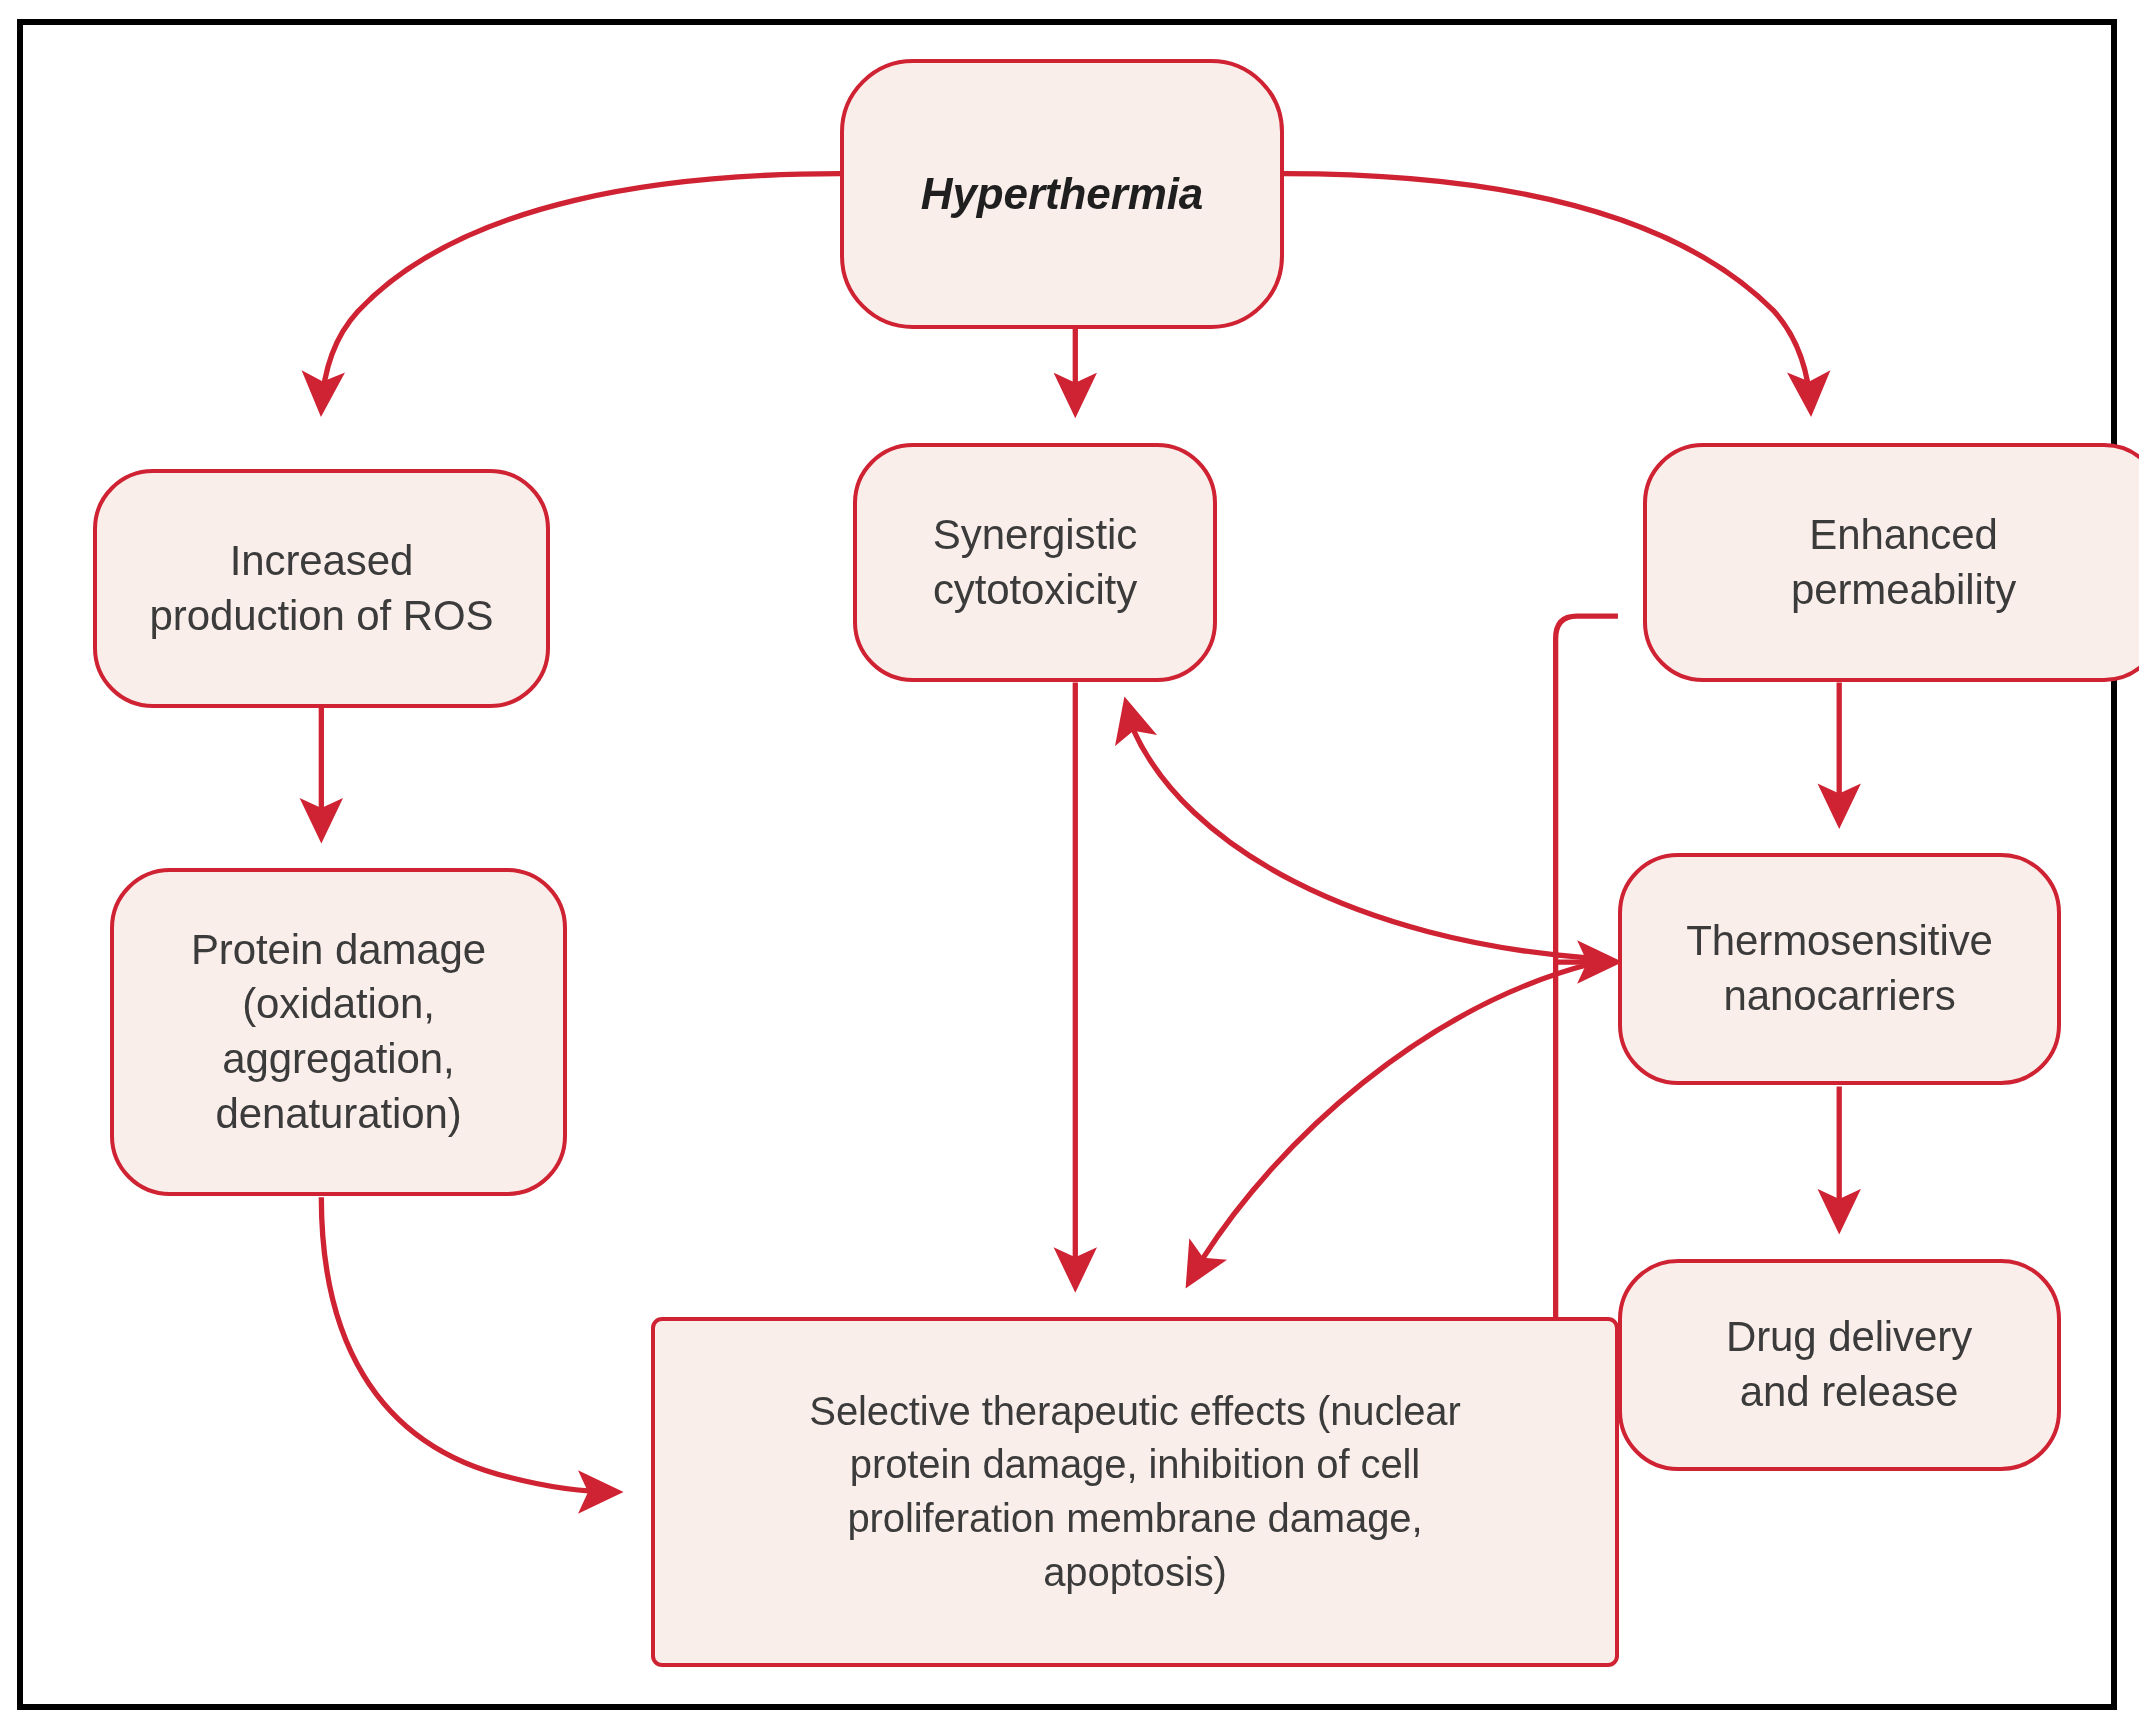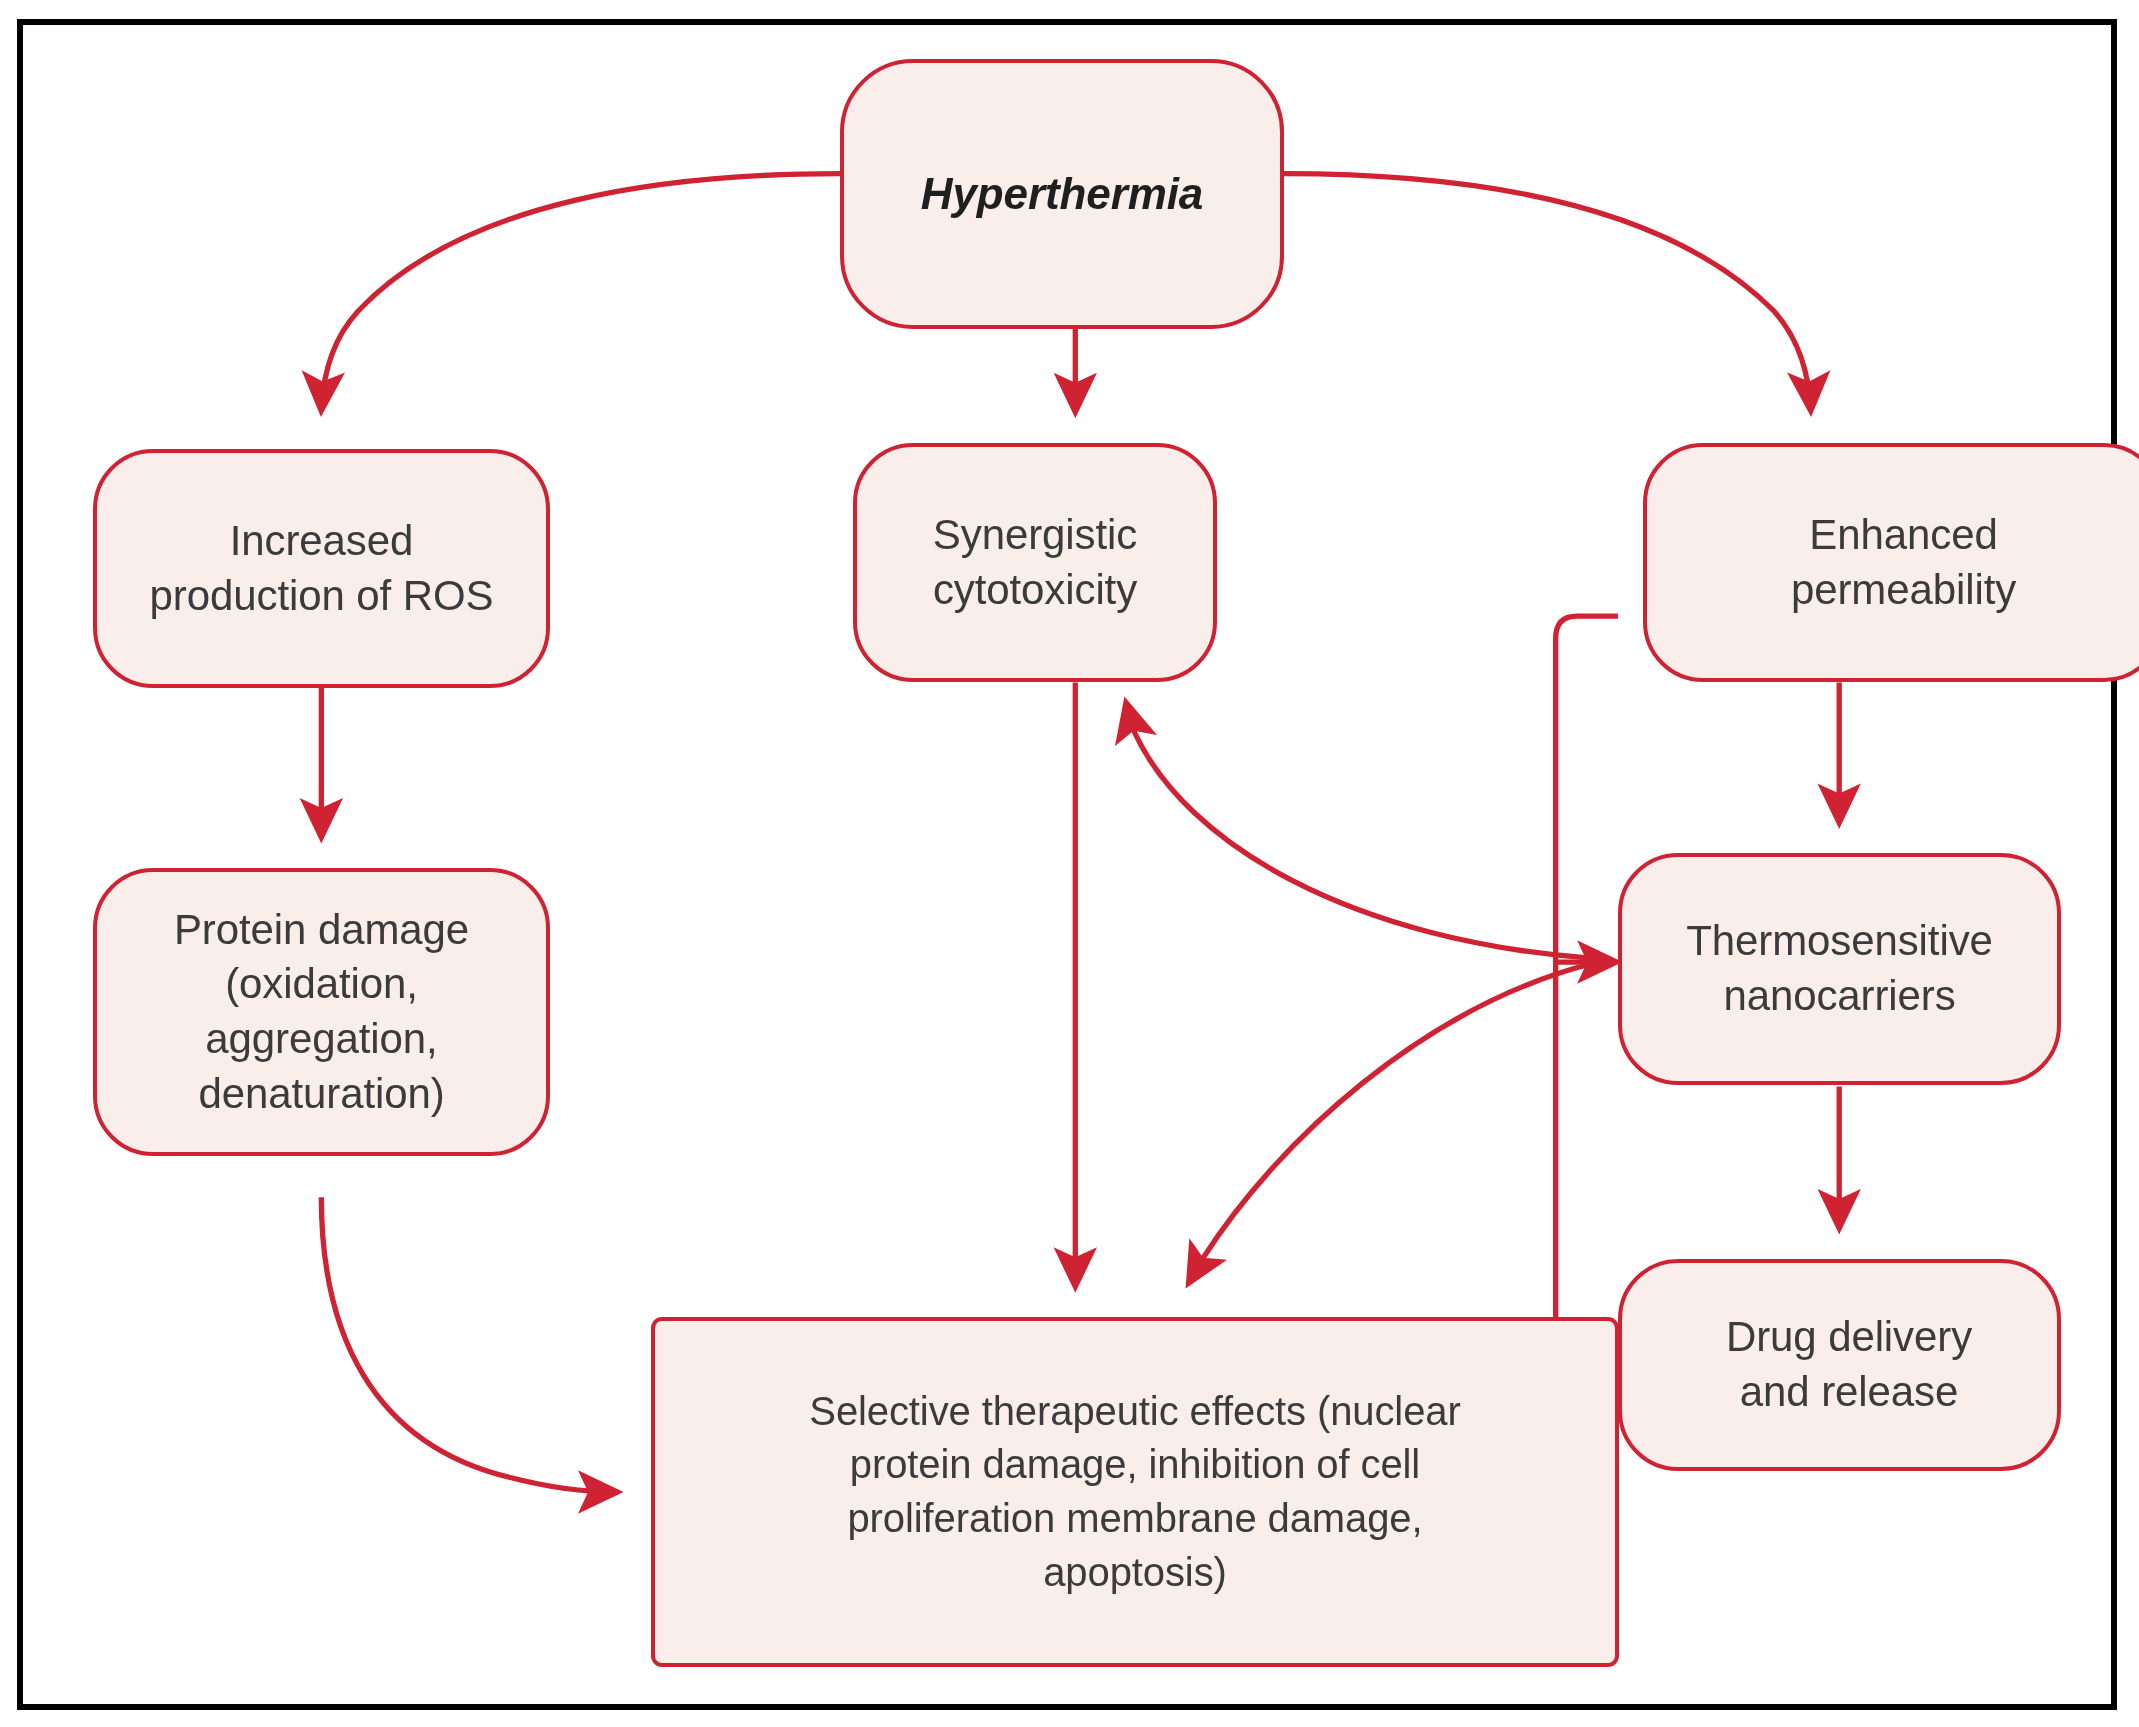--- a/index.html
+++ b/index.html
@@ -43,22 +43,22 @@
     font-style:italic;
     font-weight:bold;
     font-size:44px;
     color:#1f1f1f;
     border-radius:73px;
     margin-top:21px;
   }
   .node .lbl{display:block;white-space:pre-line;}
   
   #n-hyperthermia{left:840px;top:38px;width:444px;height:270px;}
-  #n-ros{left:93px;top:449px;width:457px;height:239px;}
-  #n-protein{left:93px;top:868px;width:457px;height:288px;}
+  #n-ros{left:93px;top:469px;width:457px;height:239px;}
+  #n-protein{left:110px;top:868px;width:457px;height:328px;}
   #n-synergy{left:853px;top:443px;width:364px;height:239px;}
   #n-permeability{left:1643px;top:443px;width:521px;height:239px;}
   #n-nano{left:1618px;top:853px;width:443px;height:232px;}
   #n-drug{left:1618px;top:1259px;width:443px;height:212px;padding-left:36px;}
   #n-selective{left:651px;top:1317px;width:968px;height:350px;border-radius:11px;font-size:40px;line-height:1.34;}
 </style>
 </head>
 <body>
 
 <div id="page">

